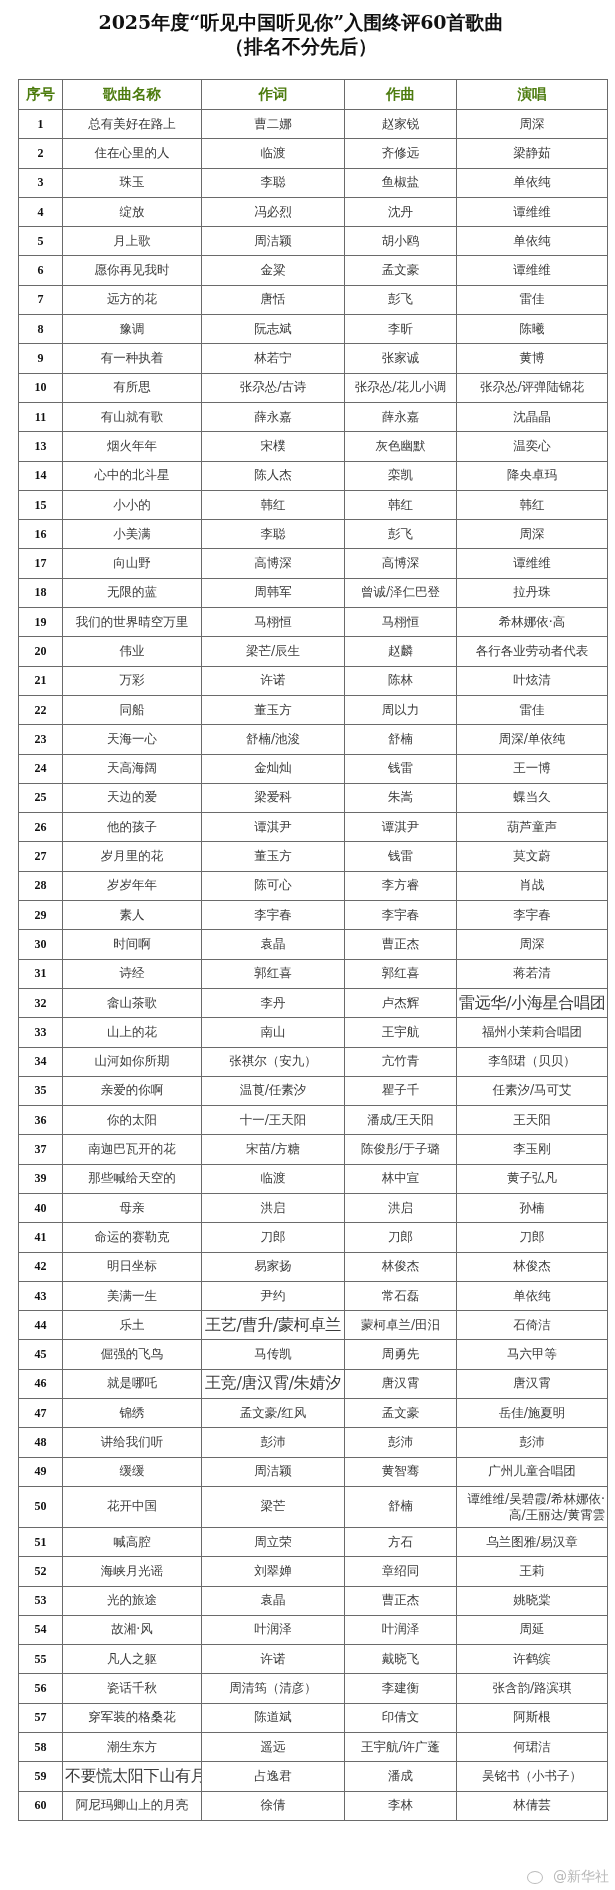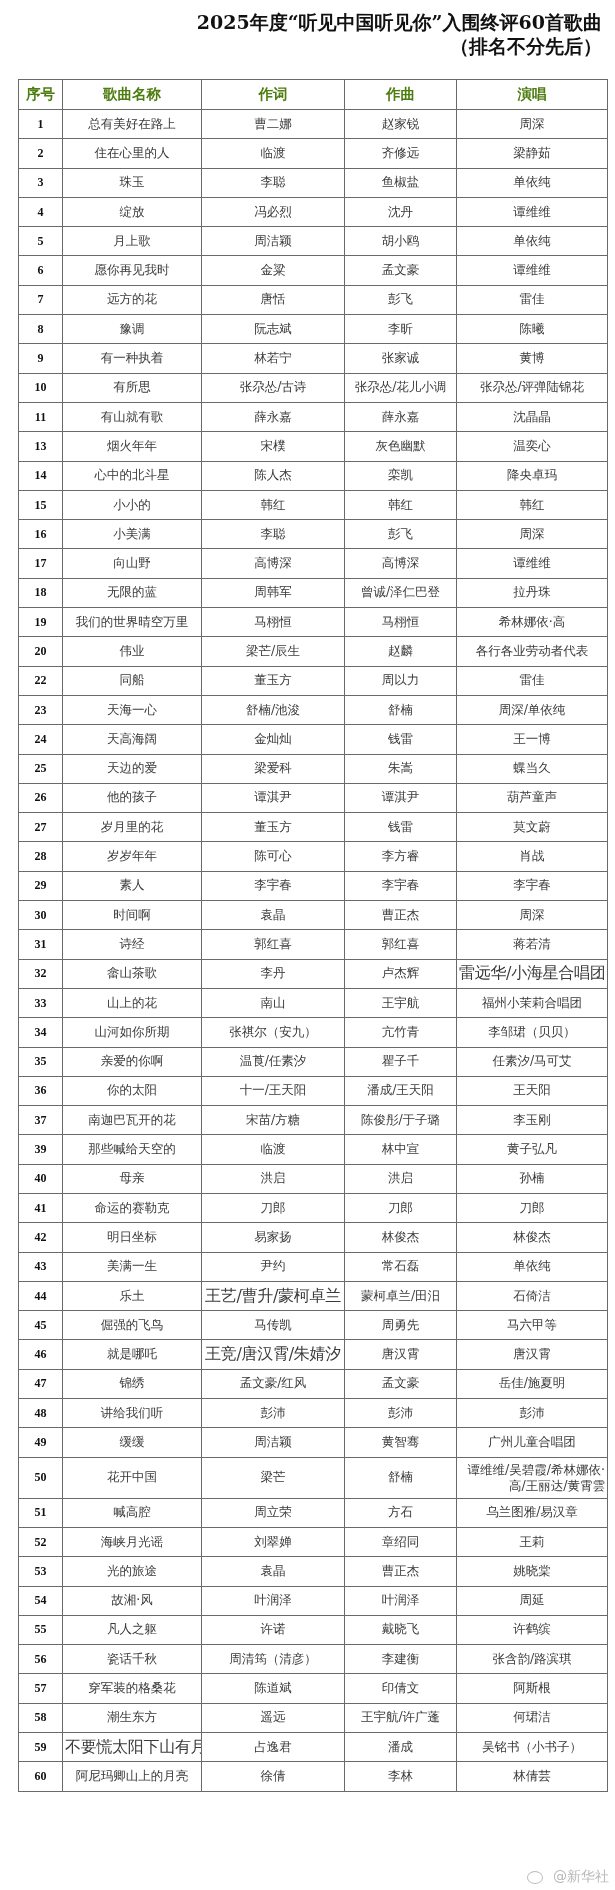--- a/index.html
+++ b/index.html
@@ -2,21 +2,21 @@
 <html><head>
 <meta charset="utf-8">
 <style>
   html, body { margin: 0; padding: 0; background: #ffffff; }
   body {
     width: 615px; height: 1890px; position: relative; overflow: hidden;
     font-family: "DejaVu Serif", "Liberation Serif", serif;
     color: #222;
   }
   .title-block {
-    position: absolute; left: 0; top: 10px; width: 602px; text-align: right;
+    position: absolute; left: 0; top: 10px; width: 602px; text-align: center;
   }
   .title-line {
     font-family: "DejaVu Serif", "Liberation Serif", serif;
     font-weight: bold; font-size: 19px; line-height: 24px; color: #111;
     letter-spacing: 0px; white-space: nowrap;
   }
   .table-wrap {
     position: absolute; left: 18px; top: 79px; width: 590px;
   }
   table.songs {
@@ -208,20 +208,27 @@
           <td>希林娜依·高</td>
         </tr>
         <tr>
           <td class="num">20</td>
           <td>伟业</td>
           <td>梁芒/辰生</td>
           <td>赵麟</td>
           <td>各行各业劳动者代表</td>
         </tr>
         <tr>
+          <td class="num">21</td>
+          <td>万彩</td>
+          <td>许诺</td>
+          <td>陈林</td>
+          <td>叶炫清</td>
+        </tr>
+        <tr>
           <td class="num">22</td>
           <td>同船</td>
           <td>董玉方</td>
           <td>周以力</td>
           <td>雷佳</td>
         </tr>
         <tr>
           <td class="num">23</td>
           <td>天海一心</td>
           <td>舒楠/池浚</td>

